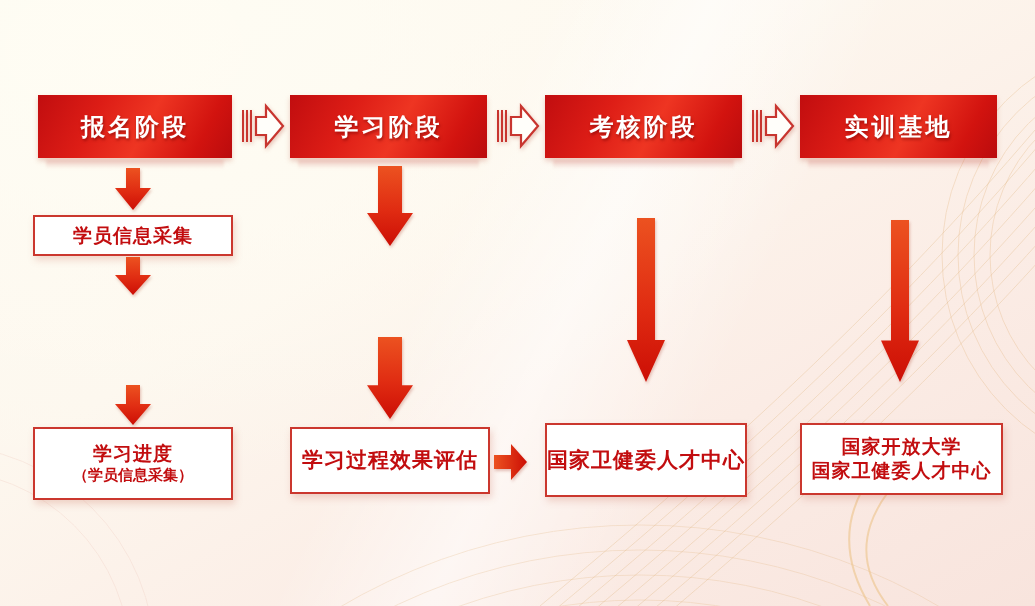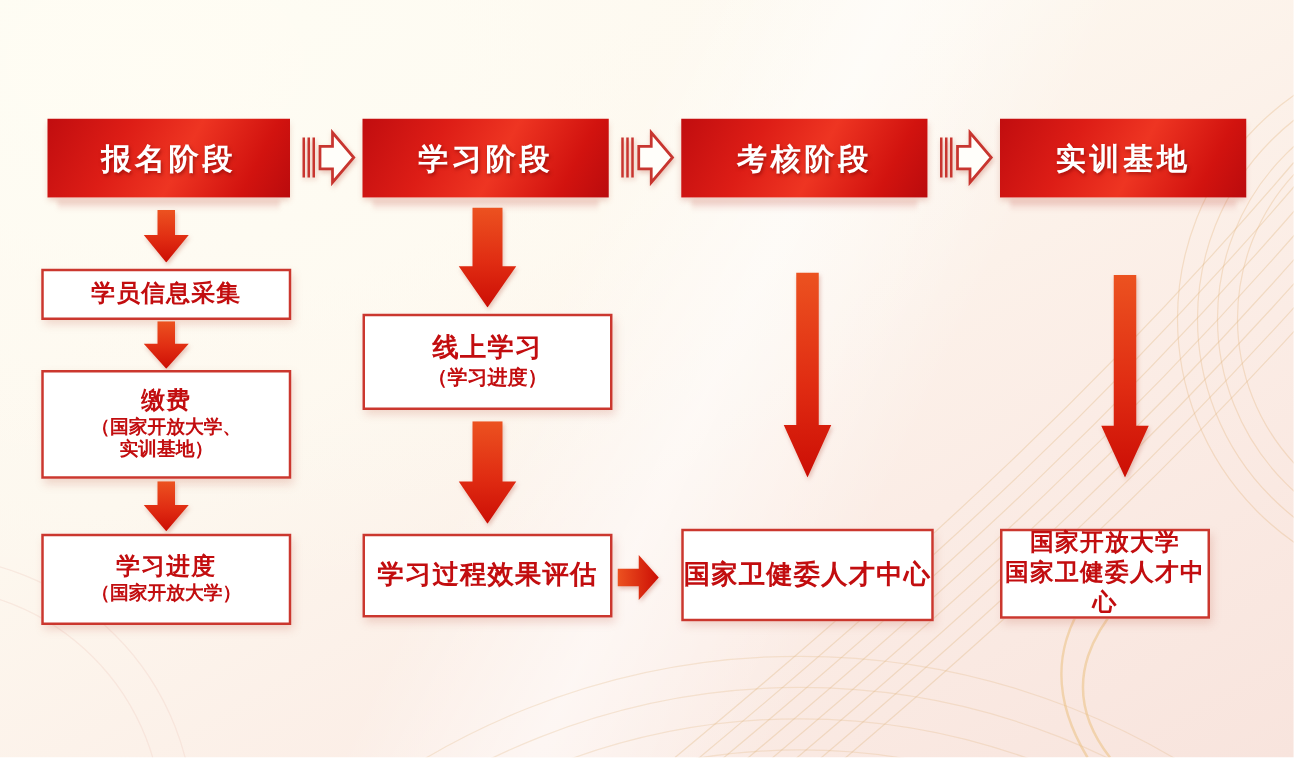--- a/index.html
+++ b/index.html
@@ -132,58 +132,49 @@
 
   <svg class="arr" style="left:114px;top:168px" width="38" height="42" viewBox="0 0 38 42" preserveAspectRatio="none">
     <polygon points="12,0 26,0 26,20 37,20 19,42 1,20 12,20" fill="url(#gradDown)"></polygon>
   </svg>
   <div class="wbox" style="left:33px;top:215px;width:200px;height:41px">
     <div class="t" style="font-size:19px">学员信息采集</div>
   </div>
   <svg class="arr" style="left:114px;top:257px" width="38" height="38" viewBox="0 0 38 42" preserveAspectRatio="none">
     <polygon points="12,0 26,0 26,20 37,20 19,42 1,20 12,20" fill="url(#gradDown)"></polygon>
   </svg>
-  <div class="wbox" style="left:33px;top:296px;width:200px;height:87px">
-    <div class="t" style="font-size:19px">缴费</div>
-    <div class="s">（国家开放大学、</div>
-    <div class="s">实训基地）</div>
-  </div>
   <svg class="arr" style="left:114px;top:385px" width="38" height="40" viewBox="0 0 38 42" preserveAspectRatio="none">
     <polygon points="12,0 26,0 26,20 37,20 19,42 1,20 12,20" fill="url(#gradDown)"></polygon>
   </svg>
   <div class="wbox" style="left:33px;top:427px;width:200px;height:73px">
     <div class="t" style="font-size:19px">学习进度</div>
-    <div class="s">（国家开放大学）</div>
+    <div class="s">（学员信息采集）</div>
   </div>
 
   <svg class="arr" style="left:366px;top:166px" width="48" height="80" viewBox="0 0 48 80" preserveAspectRatio="none">
     <polygon points="12,0 36,0 36,47 47,47 24,80 1,47 12,47" fill="url(#gradDown)"></polygon>
   </svg>
-  <div class="wbox" style="left:290px;top:251px;width:200px;height:77px">
-    <div class="t-lg">线上学习</div>
-    <div class="s" style="font-size:16px">（学习进度）</div>
-  </div>
   <svg class="arr" style="left:366px;top:337px" width="48" height="82" viewBox="0 0 48 80" preserveAspectRatio="none">
     <polygon points="12,0 36,0 36,47 47,47 24,80 1,47 12,47" fill="url(#gradDown)"></polygon>
   </svg>
   <div class="wbox" style="left:290px;top:427px;width:200px;height:67px">
     <div class="t-lg">学习过程效果评估</div>
   </div>
   <svg class="arr" style="left:494px;top:443px" width="34" height="38" viewBox="0 0 34 38" preserveAspectRatio="none">
     <polygon points="0,12 17,12 17,1 33,19 17,37 17,26 0,26" fill="url(#gradRight)"></polygon>
   </svg>
 
   <svg class="arr" style="left:626px;top:218px" width="40" height="164" viewBox="0 0 40 164" preserveAspectRatio="none">
     <polygon points="11,0 29,0 29,122 39,122 20,164 1,122 11,122" fill="url(#gradDown)"></polygon>
   </svg>
   <div class="wbox" style="left:545px;top:423px;width:202px;height:74px">
     <div class="t-lg">国家卫健委人才中心</div>
   </div>
 
   <svg class="arr" style="left:880px;top:220px" width="40" height="162" viewBox="0 0 40 164" preserveAspectRatio="none">
     <polygon points="11,0 29,0 29,122 39,122 20,164 1,122 11,122" fill="url(#gradDown)"></polygon>
   </svg>
-  <div class="wbox" style="left:800px;top:423px;width:168px;height:72px">
+  <div class="wbox" style="left:800px;top:423px;width:203px;height:72px">
     <div class="t" style="font-size:19px">国家开放大学</div>
     <div class="t" style="font-size:19px">国家卫健委人才中心</div>
   </div>
 
 </div>
 
 </body></html>

